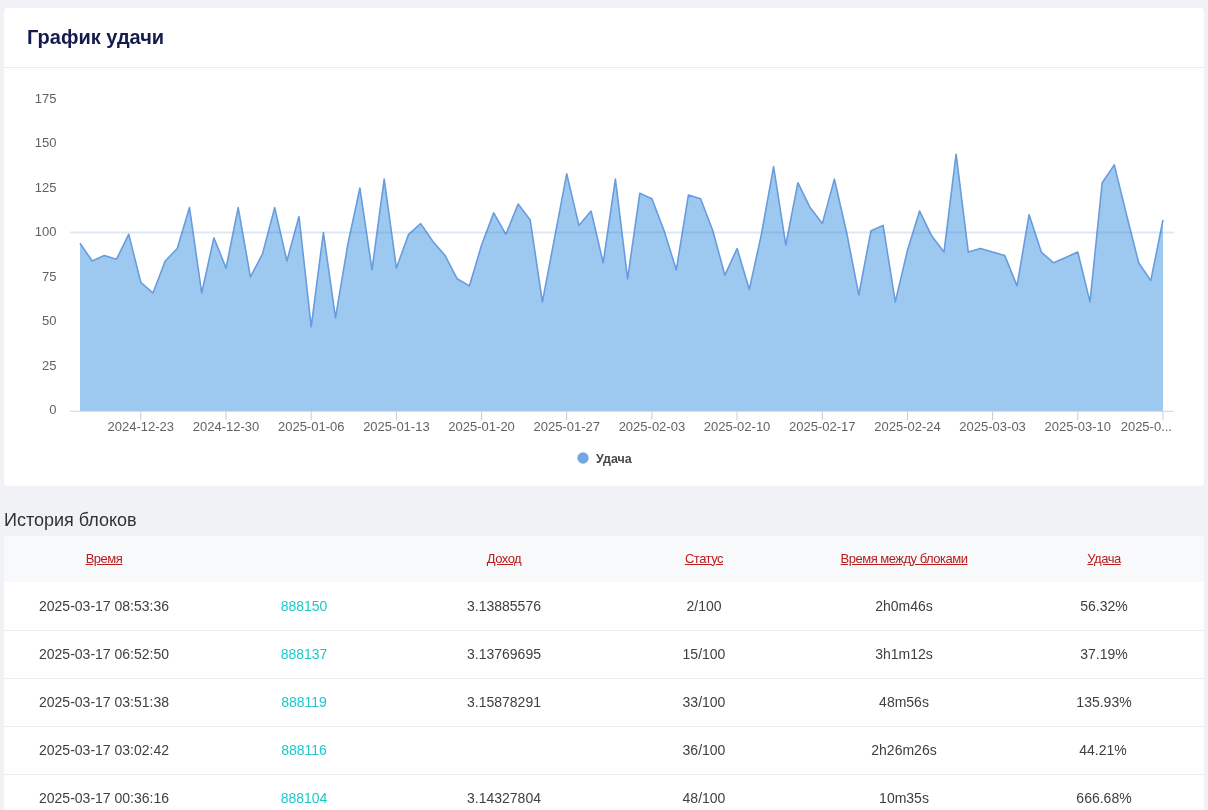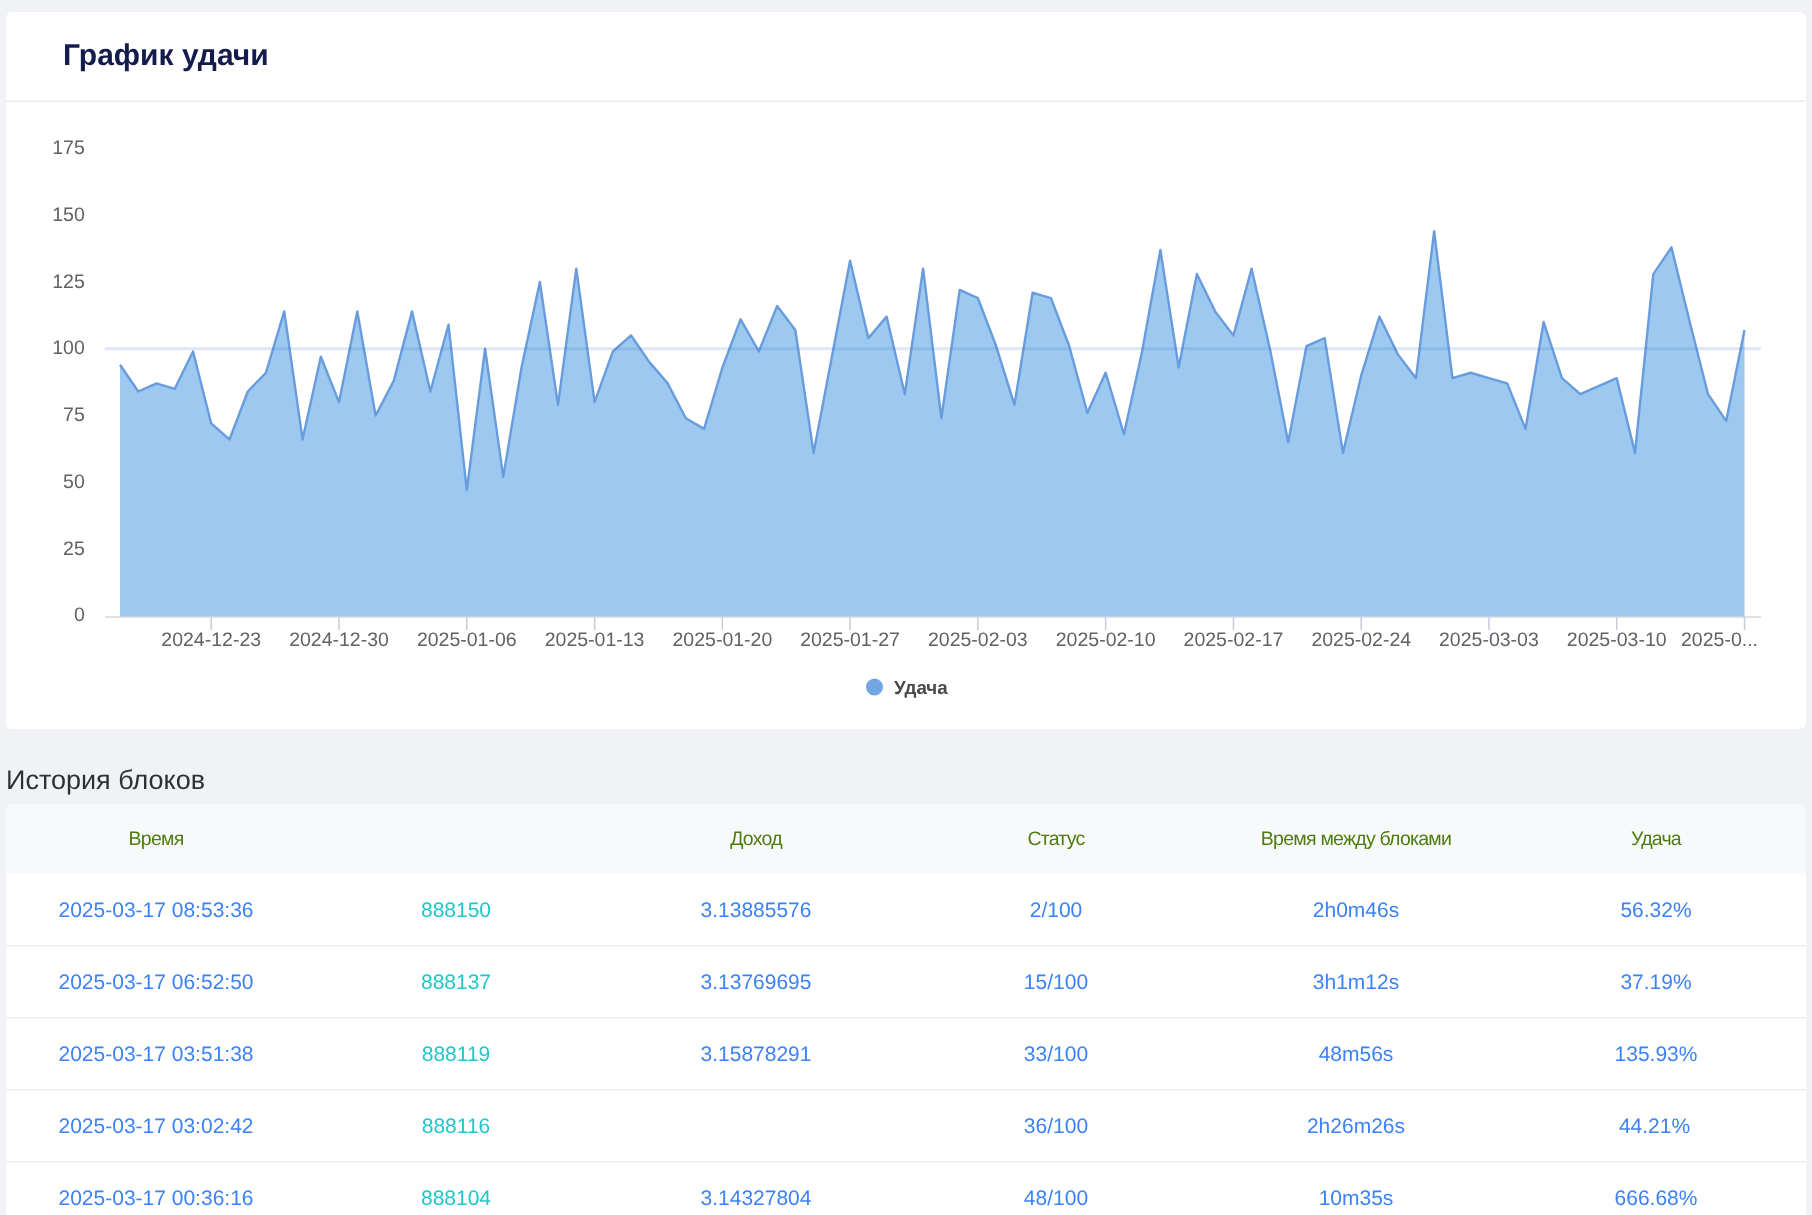--- a/index.html
+++ b/index.html
@@ -1,28 +1,28 @@
 <!DOCTYPE html>
 <html lang="ru"><head>
 <meta charset="utf-8">
 <title>График удачи</title>
 <style>
 html,body{margin:0;padding:0;}
 body{width:1208px;height:810px;background:#f0f2f5;font-family:"Liberation Sans",sans-serif;overflow:hidden;}
 .card{position:absolute;left:4px;top:8px;width:1200px;height:478px;background:#fff;border-radius:4px;}
-.card-hd{height:60px;border-bottom:1px solid #e9ecf0;display:flex;align-items:center;padding-left:38px;box-sizing:border-box;}
+.card-hd{height:60px;border-bottom:1px solid #e9ecf0;display:flex;align-items:center;padding-left:23px;box-sizing:border-box;}
 .card-hd span{font-size:20px;font-weight:bold;color:#141b4d;}
 .sect{position:absolute;left:4px;top:510px;font-size:18px;color:#303133;}
 .thead{position:absolute;left:4px;top:536px;width:1200px;height:46px;background:#f8f9fb;border-radius:4px 4px 0 0;}
 .tbody{position:absolute;left:4px;top:582px;width:1200px;height:228px;background:#fff;}
 .cell{position:absolute;top:0;height:100%;display:flex;align-items:center;justify-content:center;font-size:14px;color:#606266;}
-.thead .cell{font-size:13px;color:#4d7c0f;letter-spacing:-0.5px;padding-bottom:2px;box-sizing:border-box;}
+.thead .cell{font-size:13px;color:#b91c1c;letter-spacing:-0.5px;padding-bottom:2px;box-sizing:border-box;text-decoration:underline;}
 .row{position:absolute;left:0;width:1200px;height:48px;background:#fff;}
 .rline{position:absolute;left:0;width:1200px;height:1px;background:#ececeb;}
-.row .cell{color:#3b82f6;}
+.row .cell{color:#404040;}
 .row .blk{color:#1fc7ca;}
 </style>
 </head>
 <body>
 <div class="card">
   <div class="card-hd">
       <span>График удачи</span>
     </div>
   <svg width="1200" height="419" style="display:block">
     <polygon points="76.0,343.3 76.0,175.2 88.2,193.0 100.3,187.6 112.5,191.2 124.7,166.3 136.8,214.3 149.0,225.0 161.2,193.0 173.3,180.5 185.5,139.6 197.7,225.0 209.9,169.8 222.0,200.1 234.2,139.6 246.4,209.0 258.5,185.9 270.7,139.6 282.9,193.0 295.0,148.5 307.2,258.8 319.4,164.5 331.5,249.9 343.7,177.0 355.9,120.0 368.0,201.9 380.2,111.1 392.4,200.1 404.6,166.3 416.7,155.6 428.9,173.4 441.1,187.6 453.2,210.8 465.4,217.9 477.6,177.0 489.7,144.9 501.9,166.3 514.1,136.0 526.2,152.0 538.4,233.9 550.6,169.8 562.7,105.8 574.9,157.4 587.1,143.1 599.2,194.8 611.4,111.1 623.6,210.8 635.8,125.3 647.9,130.7 660.1,162.7 672.3,201.9 684.4,127.1 696.6,130.7 708.8,162.7 720.9,207.2 733.1,180.5 745.3,221.5 757.4,166.3 769.6,98.6 781.8,177.0 793.9,114.7 806.1,139.6 818.3,155.6 830.4,111.1 842.6,164.5 854.8,226.8 867.0,162.7 879.1,157.4 891.3,233.9 903.5,182.3 915.6,143.1 927.8,168.1 940.0,184.1 952.1,86.2 964.3,184.1 976.5,180.5 988.6,184.1 1000.8,187.6 1013.0,217.9 1025.1,146.7 1037.3,184.1 1049.5,194.8 1061.7,189.4 1073.8,184.1 1086.0,233.9 1098.2,114.7 1110.3,96.9 1122.5,146.7 1134.7,194.8 1146.8,212.6 1159.0,152.0 1159.0,343.3" fill="#9dc9f1"></polygon>

